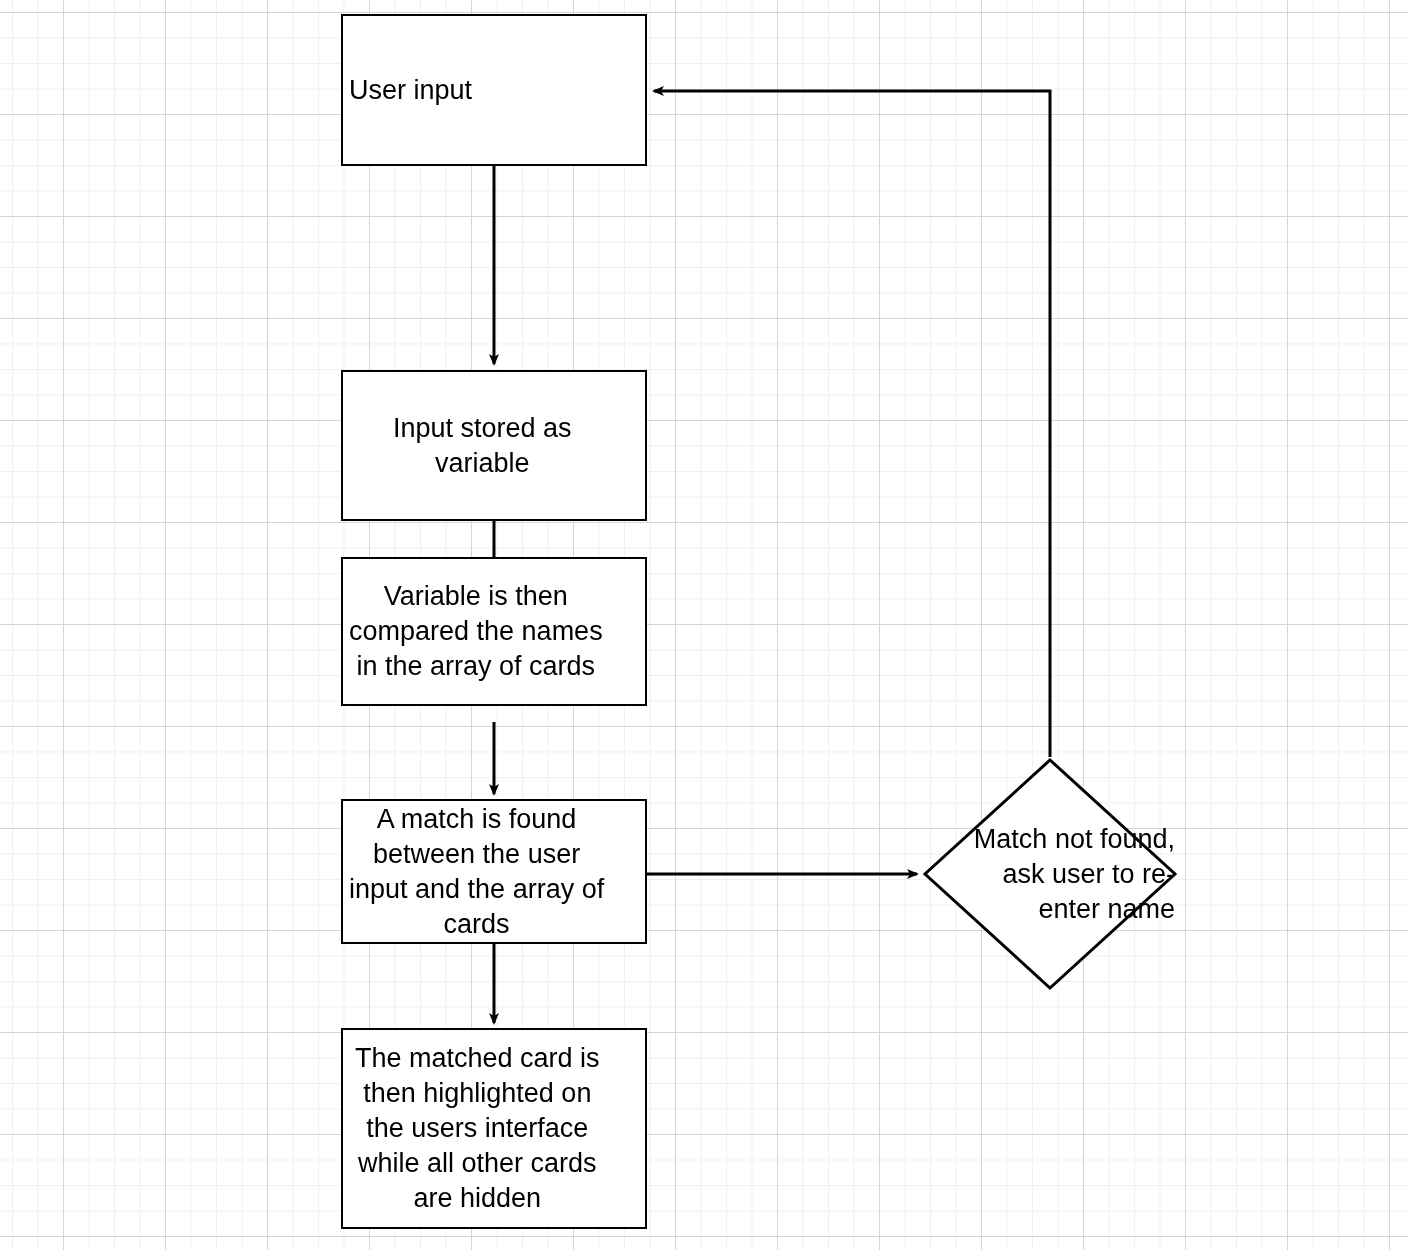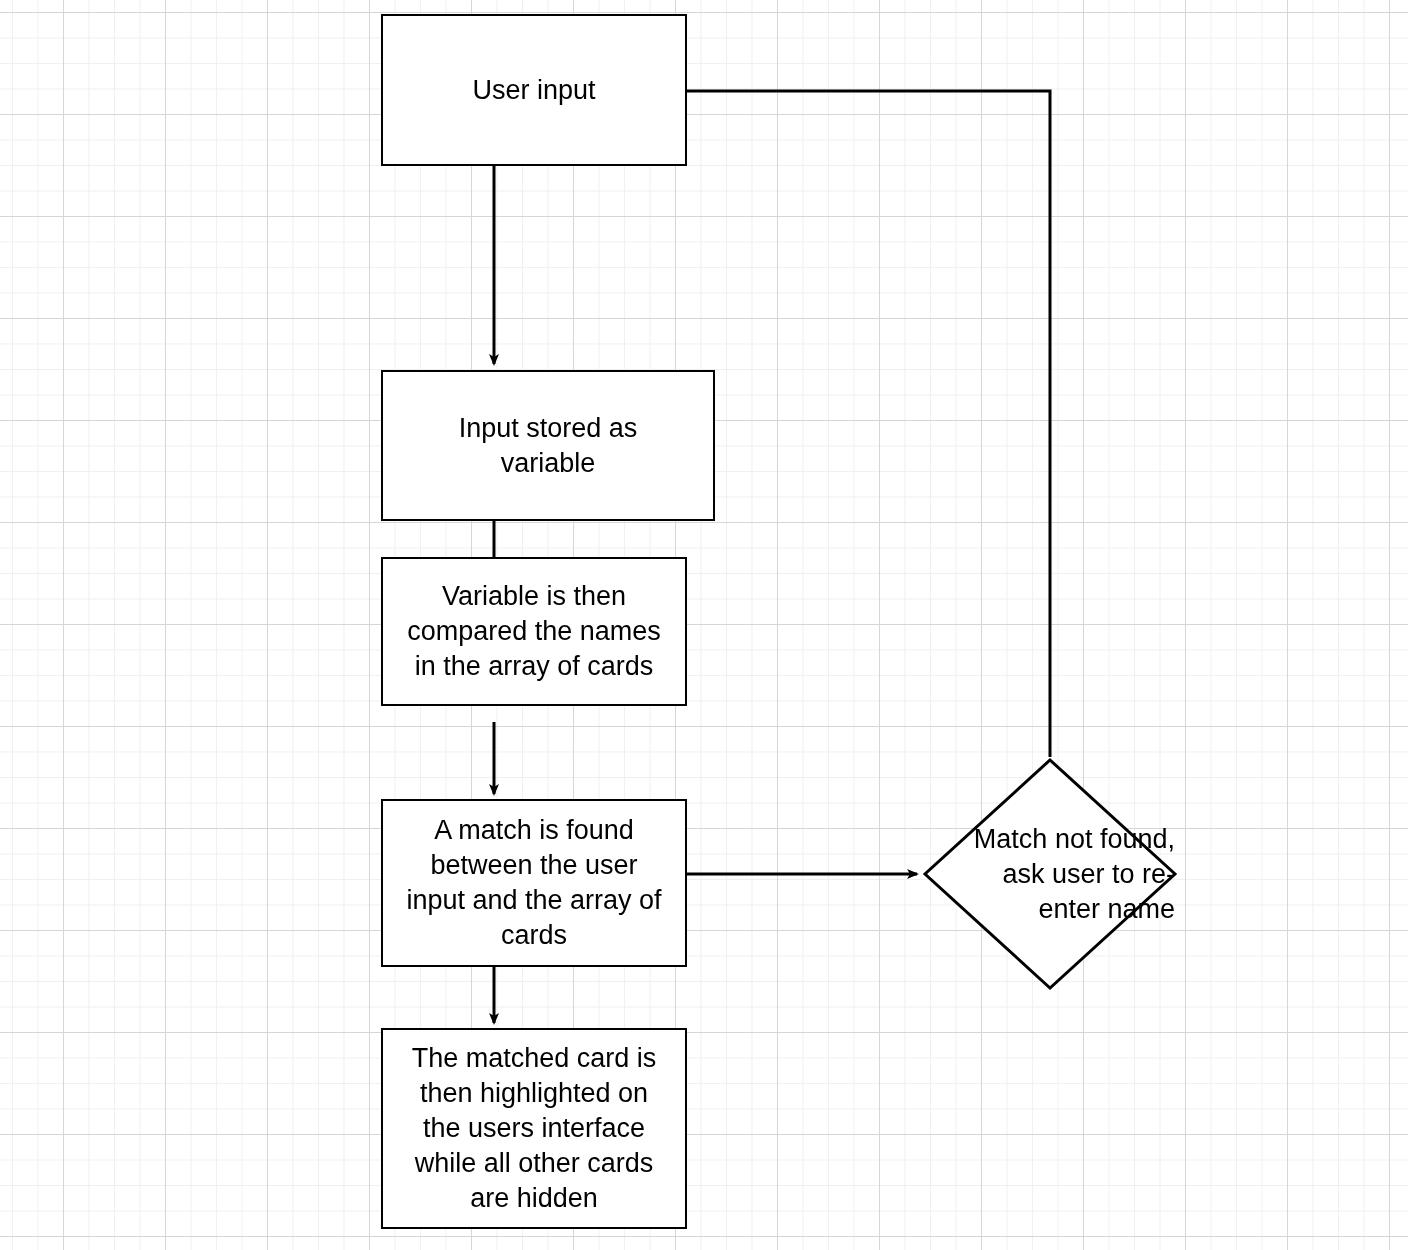--- a/index.html
+++ b/index.html
@@ -30,22 +30,20 @@
     overflow: hidden;
     font-family: "Liberation Sans", sans-serif;
   }
   .node {
     position: absolute;
     box-sizing: border-box;
     background: #ffffff;
     border: 2px solid #000000;
     display: flex;
     align-items: center;
-    justify-content: center;
-    margin-left: 40px;
   }
   .node .label {
     font-family: "Liberation Sans", sans-serif;
     font-size: 27px;
     line-height: 35px;
     color: #000000;
     text-align: center;
     white-space: pre-line;
     padding: 0 6px;
   }
@@ -102,39 +100,39 @@
 
     <line x1="647" y1="874" x2="917" y2="874" stroke="#000000" stroke-width="3" marker-end="url(#arrowhead)"></line>
 
     <path d="M1050,757 L1050,91 L654,91" fill="none" stroke="#000000" stroke-width="3" marker-end="url(#arrowhead)"></path>
   </svg>
 
   <div class="node" style="left:341px; top:14px; width:306px; height:152px;">
     <div class="label">User input</div>
   </div>
 
-  <div class="node" style="left:341px; top:370px; width:334px; height:151px;">
+  <div class="node" style="left:341px; top:370px; width:306px; height:151px;padding-left:44px;">
     <div class="label">Input stored as
 variable</div>
   </div>
 
   <div class="node" style="left:341px; top:557px; width:306px; height:149px;">
     <div class="label">Variable is then
 compared the names
 in the array of cards</div>
   </div>
 
-  <div class="node" style="left:341px; top:799px; width:306px; height:168px;">
+  <div class="node" style="left:341px; top:799px; width:306px; height:145px;">
     <div class="label">A match is found
 between the user
 input and the array of
 cards</div>
   </div>
 
-  <div class="node" style="left:341px; top:1028px; width:306px; height:201px;">
+  <div class="node" style="left:341px; top:1028px; width:306px; height:201px;padding-left:6px;">
     <div class="label">The matched card is
 then highlighted on
 the users interface
 while all other cards
 are hidden</div>
   </div>
 
   <div class="diamond-wrap" style="left:922px; top:757px; width:256px; height:234px;">
     <svg width="256" height="234" viewBox="0 0 256 234">
       <polygon points="128,3 253,117 128,231 3,117" fill="#ffffff" stroke="#000000" stroke-width="3"></polygon>

